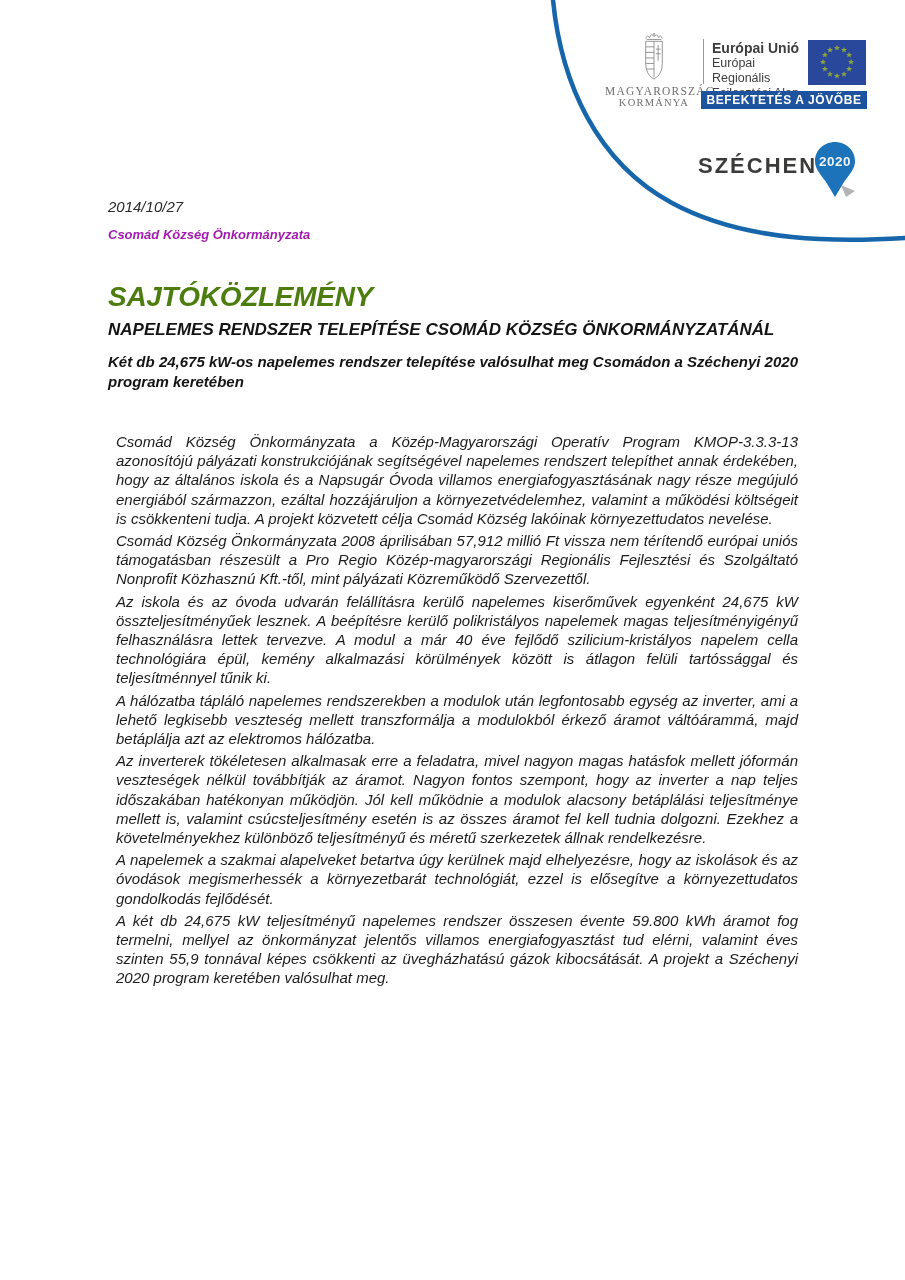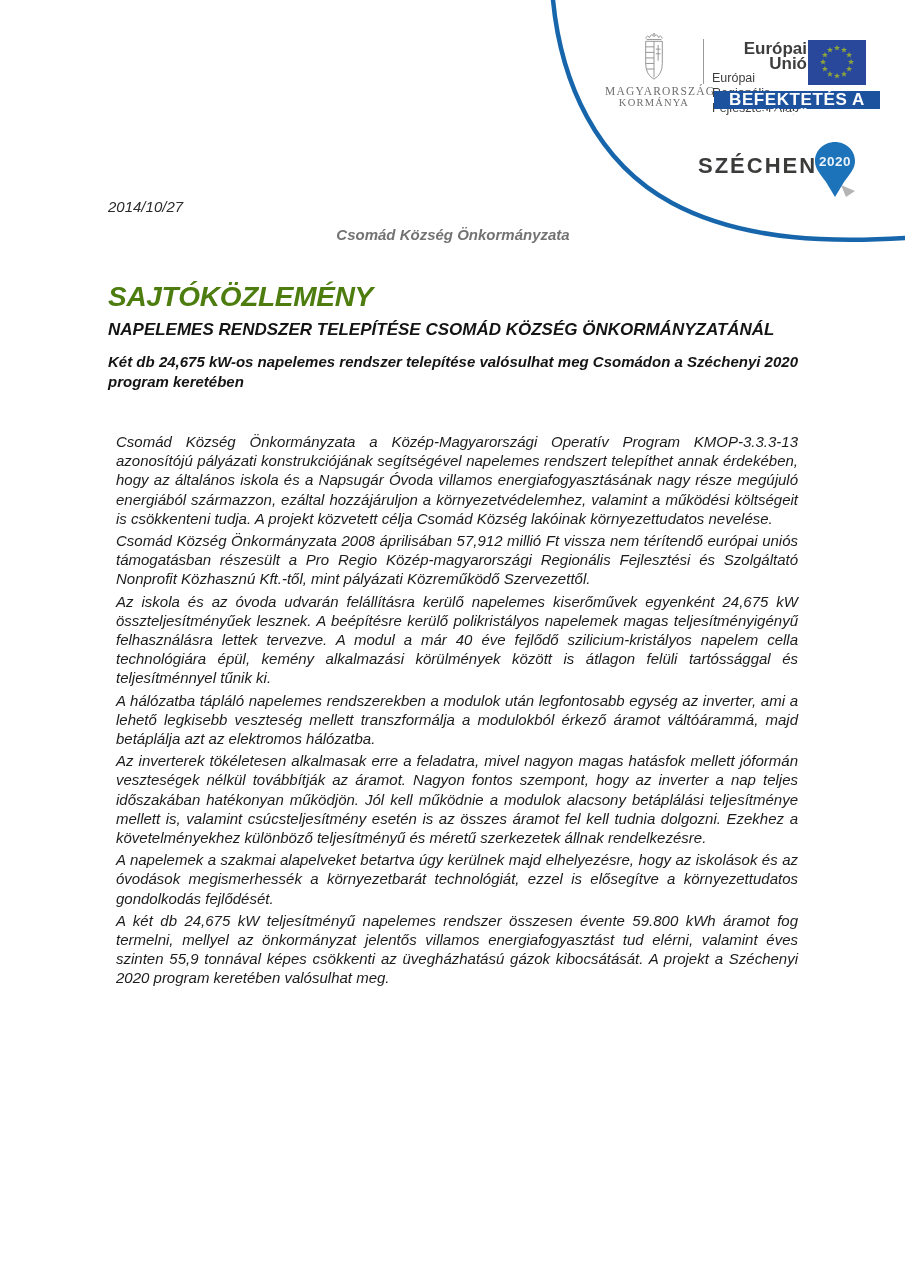--- a/index.html
+++ b/index.html
@@ -12,36 +12,36 @@
 
   
   .gov-logo { position: absolute; left: 605px; top: 31px; width: 98px; text-align: center; }
   .gov-crest { display: block; margin: 0 auto 2px auto; }
   .gov-name { font-family: "Liberation Serif", serif; color: #6f6f6f; letter-spacing: 1.2px; line-height: 12px; }
   .gov-name .l1 { font-size: 11.5px; }
   .gov-name .l2 { font-size: 10.5px; }
 
   .eu-divider { position: absolute; left: 703px; top: 39px; width: 1px; height: 45px; background: #9a9a9a; }
   .eu-text { position: absolute; left: 712px; top: 41px; width: 95px; color: #3d3d3d; font-size: 12.5px; line-height: 15px; }
-  .eu-text .b { font-weight: bold; font-size: 17px; text-align: right; }
+  .eu-text .b { font-weight: bold; font-size: 14px; }
   .eu-flag { position: absolute; left: 808px; top: 40px; }
 
   .invest-banner { position: absolute; left: 701px; top: 91px; width: 166px; height: 18px;
-    background: #1d529e; color: #ffffff; font-weight: bold; font-size: 17px; letter-spacing: 0.6px;
-    text-align: center; line-height: 18px; margin-left: 13px; }
+    background: #1d529e; color: #ffffff; font-weight: bold; font-size: 12px; letter-spacing: 0.6px;
+    text-align: center; line-height: 18px; }
 
   .szechenyi { position: absolute; left: 698px; top: 141px; width: 160px; height: 62px; }
   .szechenyi .word { position: absolute; left: 0; top: 12px; font-size: 22px; font-weight: bold;
     color: #3b3b3a; letter-spacing: 2px; }
   .szechenyi .pin { position: absolute; left: 117px; top: 0; }
 
   
   .content { position: absolute; left: 108px; top: 197px; width: 690px; font-style: italic; }
   .date-line { font-size: 15px; line-height: 19px; color: #2a2a2a; margin-bottom: 9px; }
-  .org-line { font-size: 15px; line-height: 19px; font-weight: bold; color: #737373; margin-bottom: 37px; text-align: center; }
+  .org-line { font-size: 13px; line-height: 19px; font-weight: bold; color: #a21caf; margin-bottom: 37px; }
   .doc-title { font-size: 28px; line-height: 31px; font-weight: bold; color: #4d7c0f;
     letter-spacing: -0.3px; margin-bottom: 8px; }
   .headline { font-size: 17px; line-height: 20px; font-weight: bold; color: #141414; margin-bottom: 12px; }
   .subheadline { font-size: 15px; line-height: 20px; font-weight: bold; color: #141414;
     text-align: justify; margin-bottom: 40px; }
   .body-par { font-size: 15px; line-height: 19.2px; color: #1c1c1c; text-align: justify; margin-bottom: 3px; margin-left: 8px; }
 </style>
 </head>
 <body>
 

